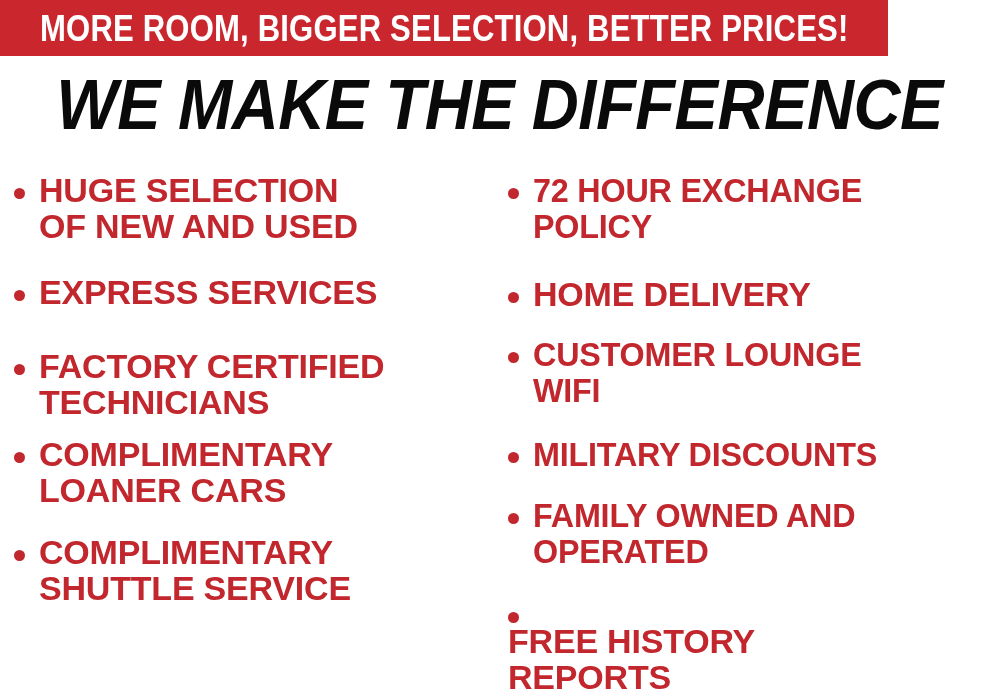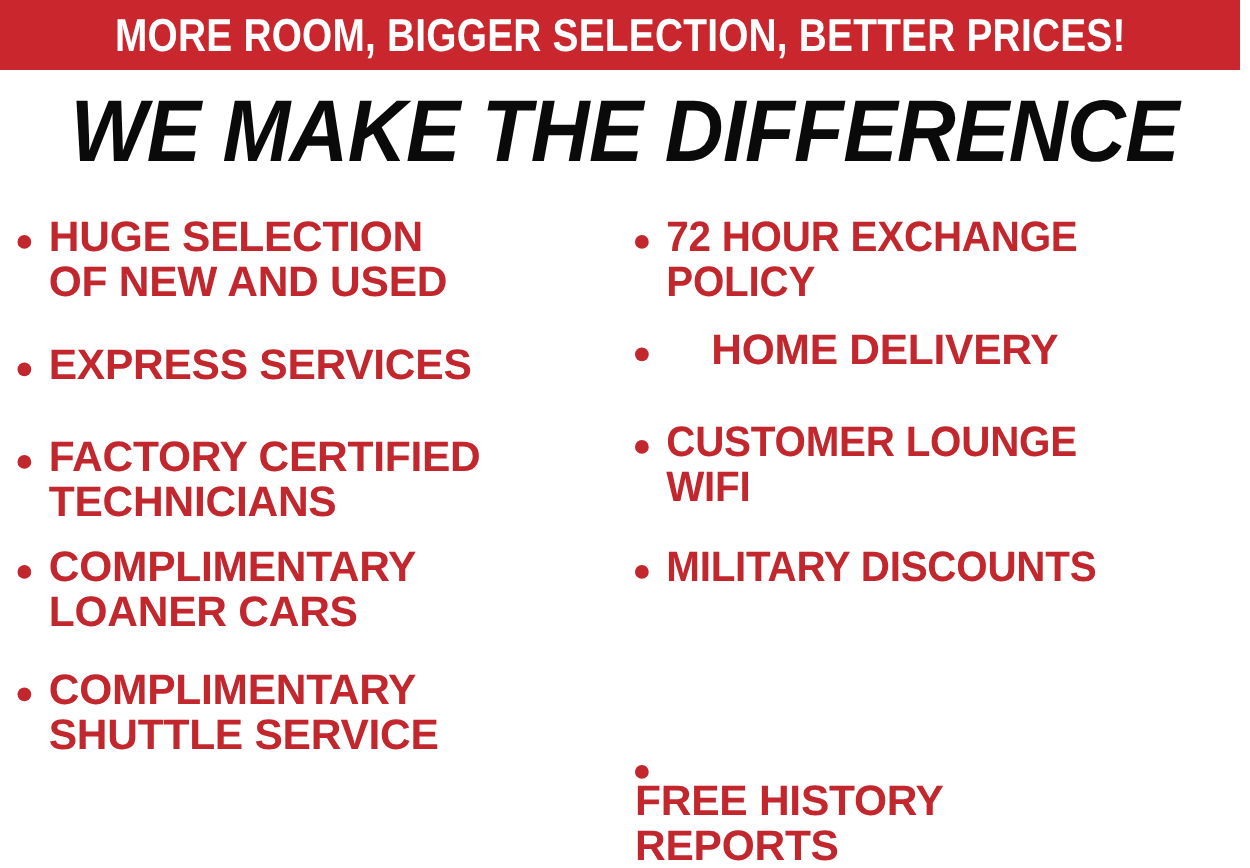--- a/index.html
+++ b/index.html
@@ -17,21 +17,21 @@
     height: 694px;
     background: #ffffff;
     overflow: hidden;
   }
 
   
   .banner {
     position: absolute;
     left: 0;
     top: 0;
-    width: 992px;
+    width: 888px;
     height: 56px;
     background: #c9272d;
     display: flex;
     align-items: center;
     justify-content: center;
   }
   .banner-text {
     color: #ffffff;
     font-family: "Liberation Sans", sans-serif;
     font-weight: 700;
@@ -164,36 +164,41 @@
     </div>
 
     <div class="column column-right">
 
       <div class="bullet-item condensed" style="top:16px;">
         <span class="bullet-dot"></span>
         <span class="bullet-label">72 HOUR EXCHANGE
 POLICY</span>
       </div>
 
-      <div class="bullet-item" style="top:106px;gap:36px;">
+      <div class="bullet-item" style="top:120px;">
         <span class="bullet-dot"></span>
         <span class="bullet-label">HOME DELIVERY</span>
       </div>
 
       <div class="bullet-item condensed" style="top:180px;">
         <span class="bullet-dot"></span>
         <span class="bullet-label">CUSTOMER LOUNGE
 WIFI</span>
       </div>
 
       <div class="bullet-item condensed" style="top:280px;">
         <span class="bullet-dot"></span>
         <span class="bullet-label">MILITARY DISCOUNTS</span>
       </div>
 
+      <div class="bullet-item condensed" style="top:341px;">
+        <span class="bullet-dot"></span>
+        <span class="bullet-label">FAMILY OWNED AND
+OPERATED</span>
+      </div>
 
       <div class="bullet-item" style="top:440px;flex-direction:column;">
         <span class="bullet-dot"></span>
         <span class="bullet-label">FREE HISTORY
 REPORTS</span>
       </div>
 
     </div>
 
   </div>

